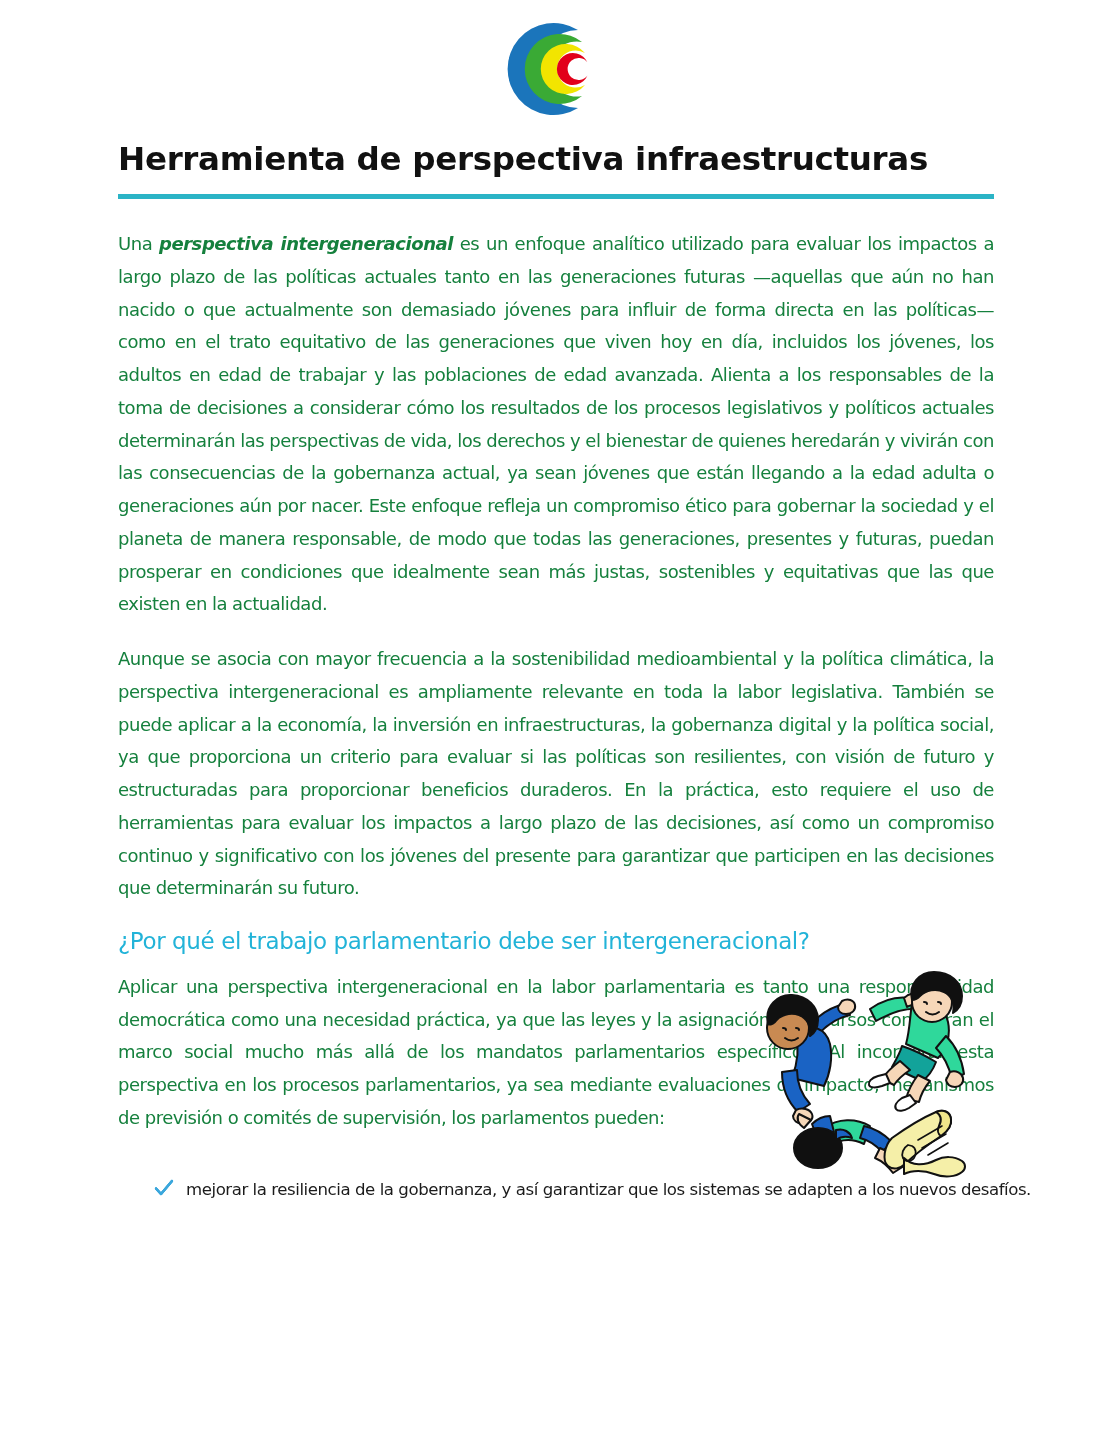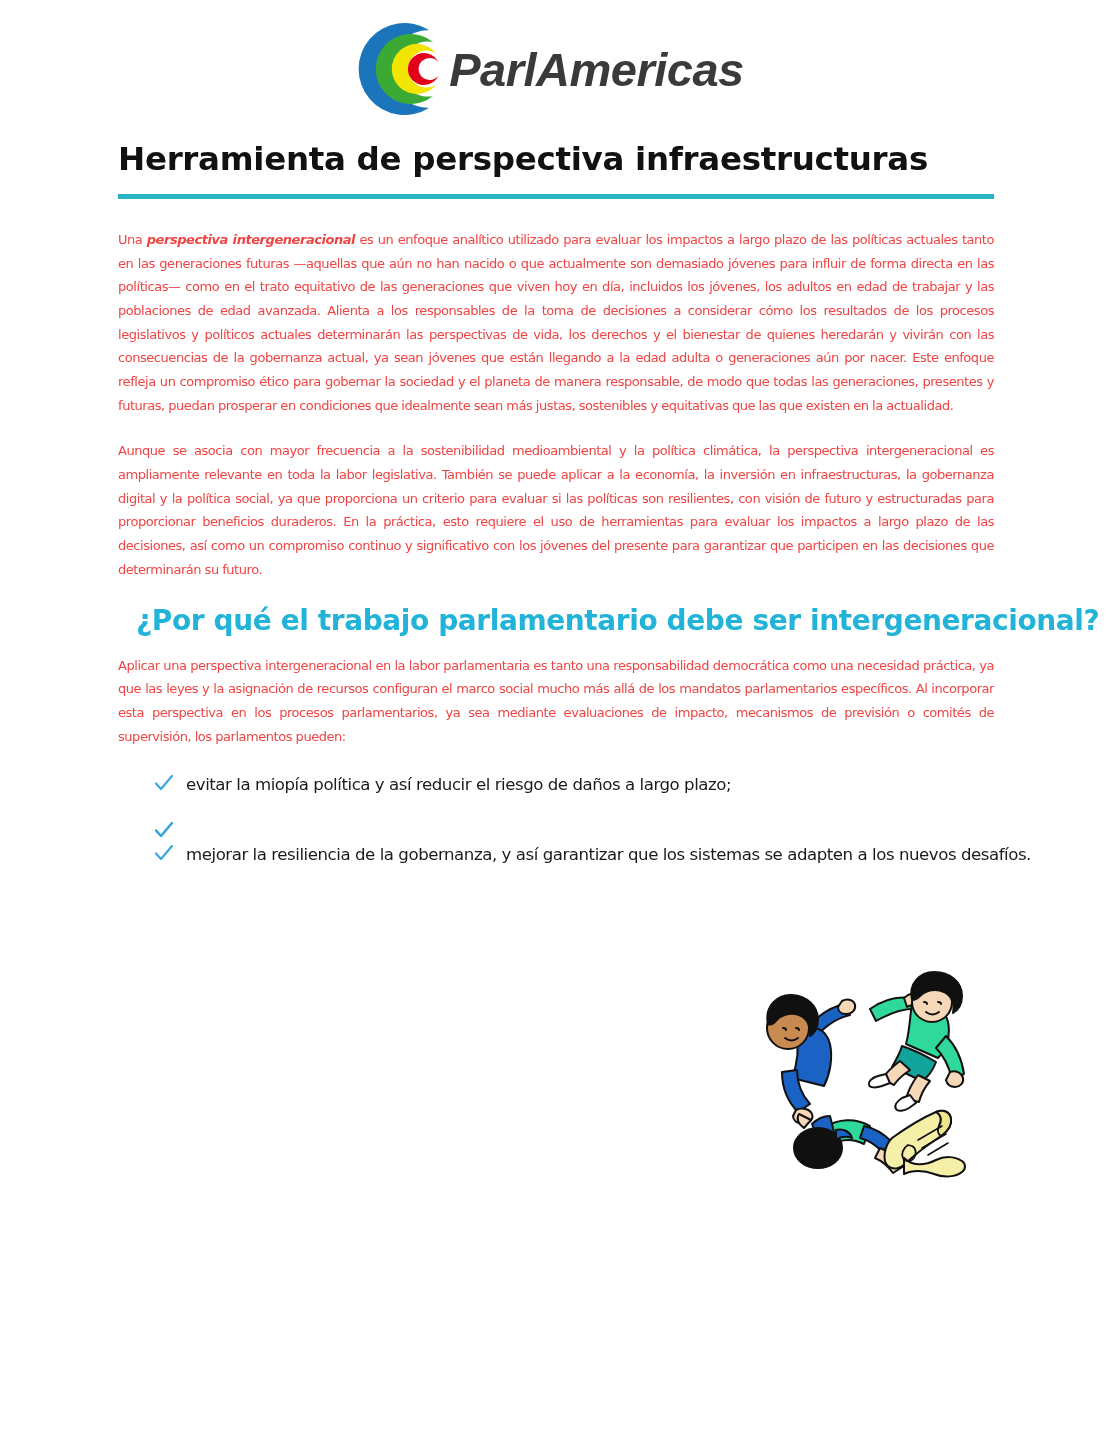--- a/index.html
+++ b/index.html
@@ -75,36 +75,36 @@
   
   .content {
     position: absolute;
     left: 118px;
     top: 228px;
     width: 876px;
   }
   p.body-par {
     margin: 0 0 22px 0;
     font-family: "DejaVu Sans", sans-serif;
-    font-size: 13px;
+    font-size: 18px;
     line-height: 1.82;
     text-align: justify;
-    color: #ef4444;
+    color: #15803d;
     letter-spacing: -0.45px;
     word-spacing: -0.2px;
   }
   p.body-par.last-par { }
   .bi { font-weight: bold; font-style: italic; }
 
   
   h2.section-heading {
-    margin: 0 0 14px 18px;
-    font-family: "DejaVu Sans", sans-serif;
-    font-weight: bold;
-    font-size: 28px;
+    margin: 0 0 14px 0;
+    font-family: "DejaVu Sans", sans-serif;
+    font-weight: normal;
+    font-size: 23px;
     color: #22b3d8;
     letter-spacing: -0.4px;
     line-height: 1.3;
     white-space: nowrap;
   }
 
   
   ul.check-list {
     list-style: none;
     margin: 14px 0 0 0;
@@ -150,21 +150,20 @@
     <svg class="logo-mark" viewBox="0 0 104 104">
 
       <path d="M86 13 A46 46 0 1 0 86 91 A38 38 0 1 1 86 13 Z" fill="#1b75bb"></path>
 
       <path d="M90 25 A35 35 0 1 0 90 79 A27.5 27.5 0 1 1 90 25 Z" fill="#3aaa35"></path>
 
       <path d="M93 36 A25 25 0 1 0 93 68 A18.5 18.5 0 1 1 93 36 Z" fill="#f2e500"></path>
 
       <path d="M95.5 45.5 A16 16 0 1 0 95.5 58.5 A11 11 0 1 1 95.5 45.5 Z" fill="#e2001a"></path>
     </svg>
-    <div class="logo-word">ParlAmericas</div>
   </div>
 </div>
 
 <div class="doc-title">Herramienta de perspectiva infraestructuras</div>
 <div class="title-rule"></div>
 
 <div class="content">
 
   <p class="body-par"><span>Una </span><span class="bi">perspectiva intergeneracional</span><span> es un enfoque analítico utilizado para evaluar los impactos a largo plazo de las políticas actuales tanto en las generaciones futuras —aquellas que aún no han nacido o que actualmente son demasiado jóvenes para influir de forma directa en las políticas— como en el trato equitativo de las generaciones que viven hoy en día, incluidos los jóvenes, los adultos en edad de trabajar y las poblaciones de edad avanzada.  Alienta a los responsables de la toma de decisiones a considerar cómo los resultados de los procesos legislativos y políticos actuales determinarán las perspectivas de vida, los derechos y el bienestar de quienes heredarán y vivirán con las consecuencias de la gobernanza actual, ya sean jóvenes que están llegando a la edad adulta o generaciones aún por nacer.  Este enfoque refleja un compromiso ético para gobernar la sociedad y el planeta de manera responsable, de modo que todas las generaciones, presentes y futuras, puedan prosperar en condiciones que idealmente sean más justas, sostenibles y equitativas que las que existen en la actualidad.</span></p>
 
@@ -172,21 +171,20 @@
 
   <h2 class="section-heading">¿Por qué el trabajo parlamentario debe ser intergeneracional?</h2>
 
   <p class="body-par">Aplicar una perspectiva intergeneracional en la labor parlamentaria es tanto una responsabilidad democrática como una necesidad práctica, ya que las leyes y la asignación de recursos configuran el marco social mucho más allá de los mandatos parlamentarios específicos. Al incorporar esta perspectiva en los procesos parlamentarios, ya sea mediante evaluaciones de impacto, mecanismos de previsión o comités de supervisión, los parlamentos pueden:</p>
 
   <ul class="check-list">
     <li class="narrow">
       <svg class="check-icon" viewBox="0 0 20 20">
         <path d="M2 10.5 L7 16 L18 3" fill="none" stroke="currentColor" stroke-width="2.2" stroke-linecap="round" stroke-linejoin="round"></path>
       </svg>
-      <span>evitar la miopía política y así reducir el riesgo de daños a largo plazo;</span>
     </li>
     <li class="narrow">
       <svg class="check-icon" viewBox="0 0 20 20">
         <path d="M2 10.5 L7 16 L18 3" fill="none" stroke="currentColor" stroke-width="2.2" stroke-linecap="round" stroke-linejoin="round"></path>
       </svg>
     </li>
     <li class="narrow">
       <svg class="check-icon" viewBox="0 0 20 20">
         <path d="M2 10.5 L7 16 L18 3" fill="none" stroke="currentColor" stroke-width="2.2" stroke-linecap="round" stroke-linejoin="round"></path>
       </svg>

